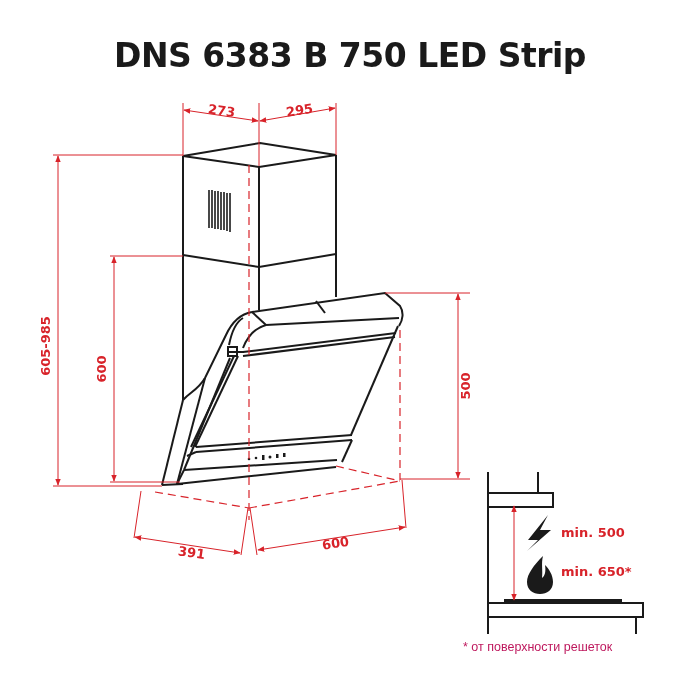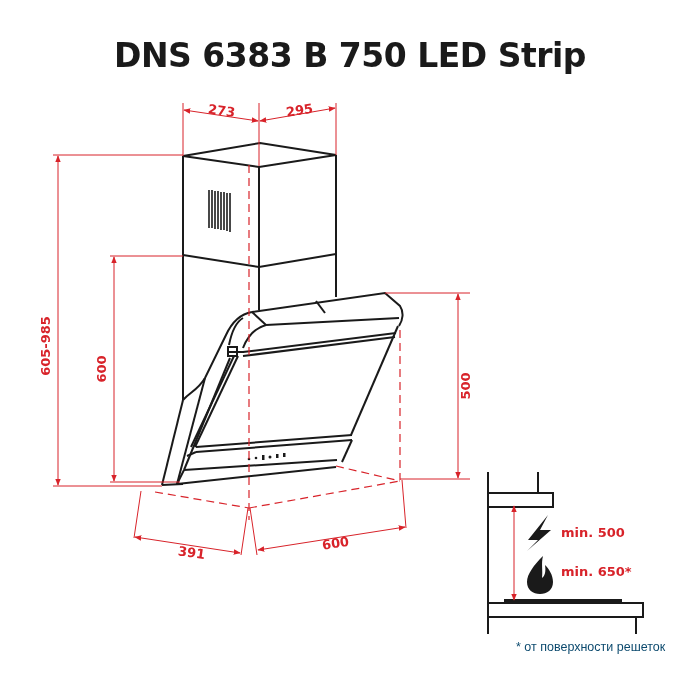--- a/index.html
+++ b/index.html
@@ -1,20 +1,20 @@
 <!DOCTYPE html>
 <html><head>
 <meta charset="utf-8">
 <style>
   html, body { margin: 0; padding: 0; background: #ffffff; }
   body { width: 700px; height: 700px; position: relative; overflow: hidden; font-family: "DejaVu Sans", sans-serif; }
   .title { position: absolute; left: 0; top: 36px; width: 700px; text-align: center; font-family: "DejaVu Sans", sans-serif; font-weight: bold; font-size: 33px; color: #1a1a1a; letter-spacing: -0.5px; }
   svg.drawing { position: absolute; left: 0; top: 0; }
   .dim { font-family: "DejaVu Sans", sans-serif; font-weight: bold; fill: #d8232a; font-size: 13px; }
-  .note { position: absolute; left: 516px; top: 640px; font-family: "Liberation Sans", sans-serif; font-size: 12.5px; color: #0c4a6e; }
+  .note { position: absolute; left: 463px; top: 640px; font-family: "Liberation Sans", sans-serif; font-size: 12.5px; color: #be185d; }
 </style>
 </head>
 <body>
 
 <div class="title">DNS 6383 B 750 LED Strip</div>
 
 <svg class="drawing" width="700" height="700" viewBox="0 0 700 700" xmlns="http://www.w3.org/2000/svg">
   <defs>
     <marker id="arr" viewBox="0 0 10 10" refX="9" refY="5" markerWidth="7" markerHeight="7" orient="auto-start-reverse">
       <path d="M0,1 L10,5 L0,9 z" fill="#d8232a"></path>

